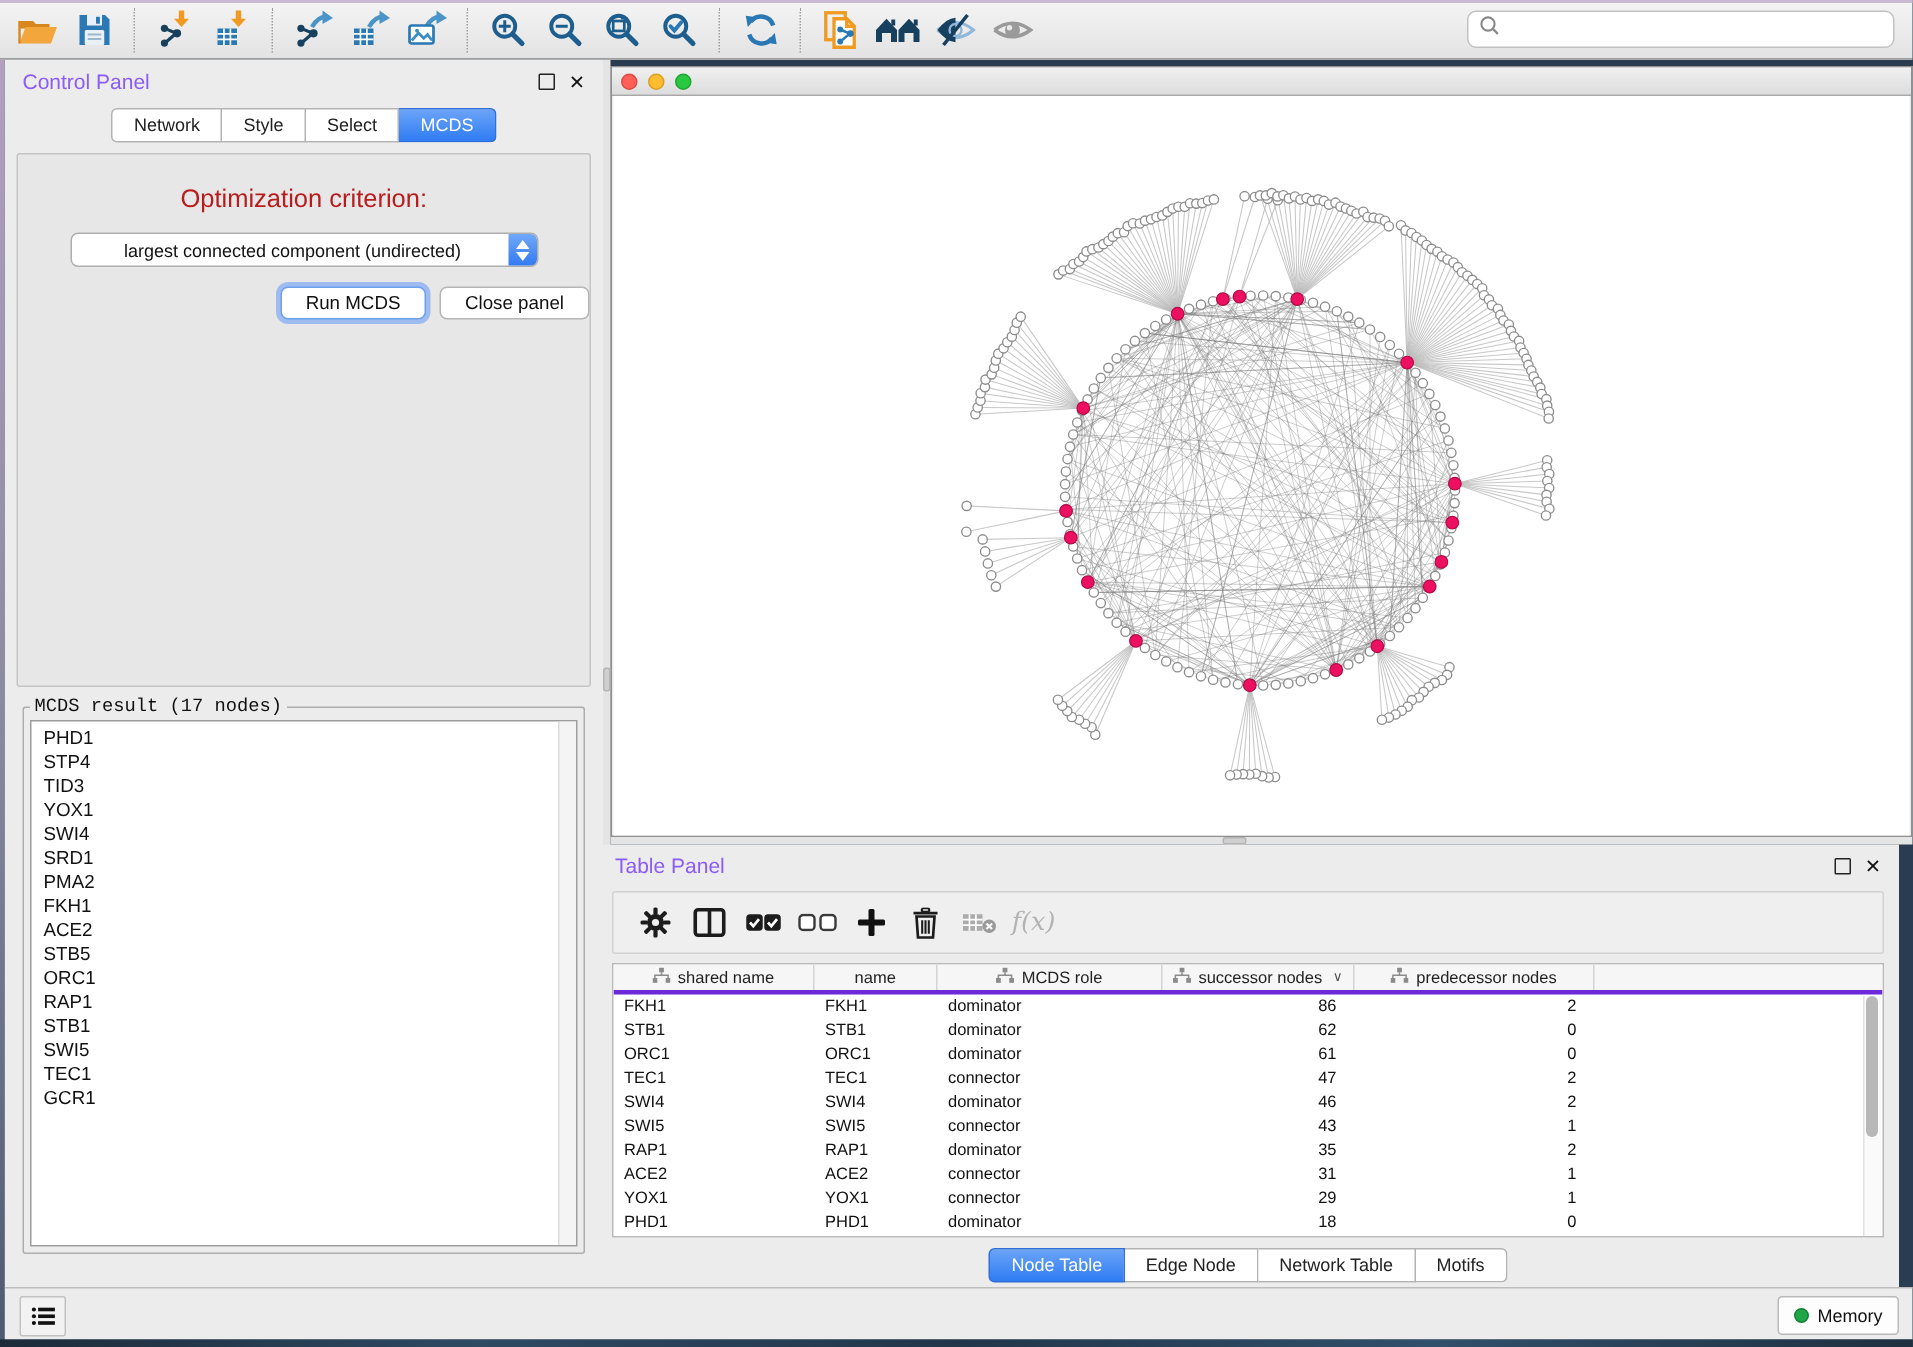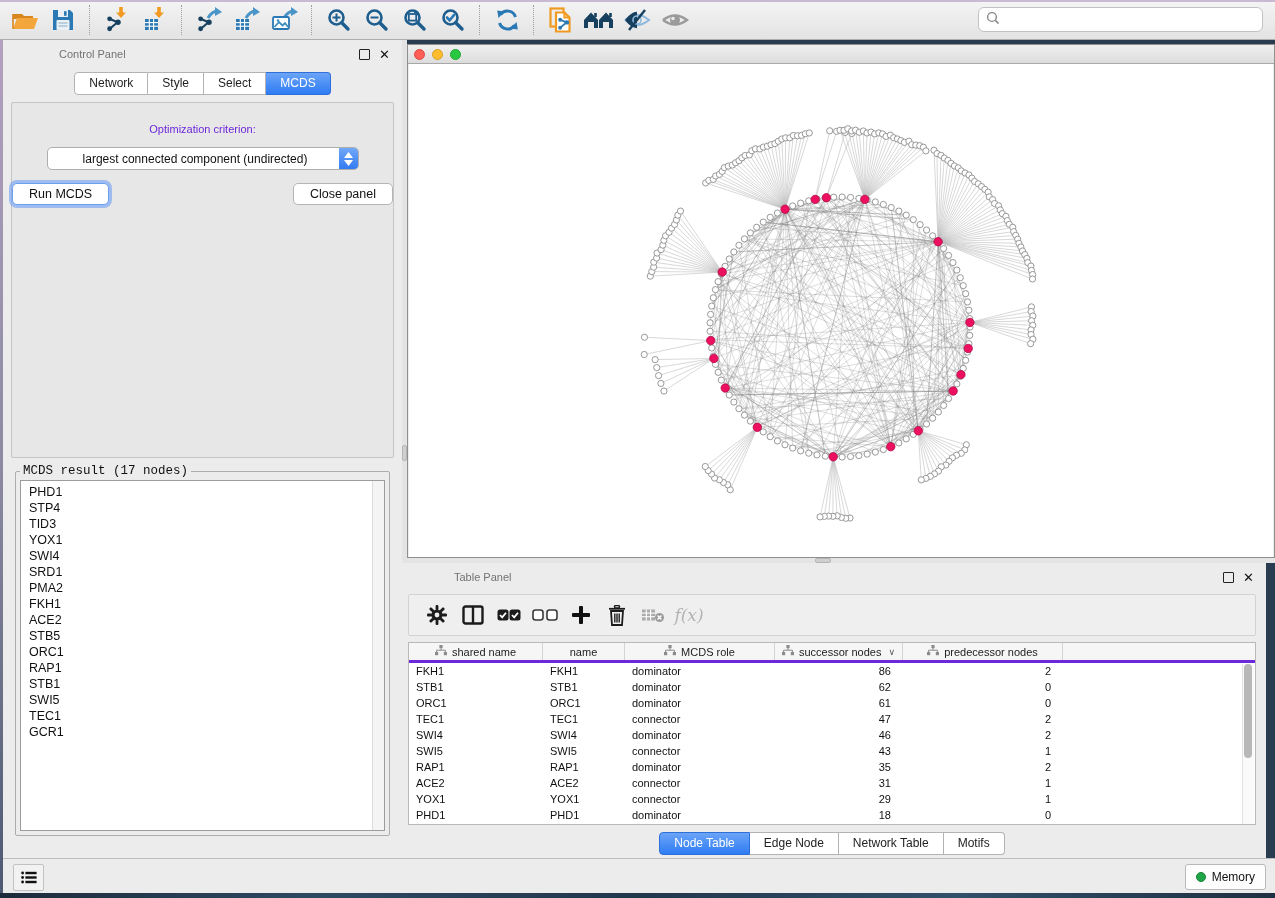--- a/index.html
+++ b/index.html
@@ -21,42 +21,42 @@
   .tb-spacer{flex:1;}
   .searchbox{width:285px;height:25px;background:#fff;border:1px solid #c2c2c2;border-radius:6px;
              display:flex;align-items:center;padding:0 7px;box-sizing:border-box;margin-right:6px;}
   .searchbox input{border:none;outline:none;flex:1;font-size:12px;margin-left:5px;background:transparent;}
 
   
   .control-panel{position:absolute;left:3px;top:40px;width:399px;height:818px;background:#ececec;box-sizing:border-box;}
   .splitter-v{position:absolute;left:402px;top:40px;width:5px;height:818px;background:#e4e4e4;cursor:col-resize;}
   .splitter-v .grip{position:absolute;left:0px;top:405px;width:5px;height:16px;background:#cfcfcf;border:1px solid #b5b5b5;border-radius:2px;box-sizing:border-box;}
   .panel-titlebar{height:24px;display:flex;align-items:center;padding:2px 12px 0 12px;}
-  .panel-title{font-size:11px;color:#737373;margin-left:44px;}
+  .panel-title{font-size:14px;color:#8b5cf6;}
   .pt-icons{margin-left:auto;display:flex;align-items:center;gap:9px;}
   .float-ico{width:9px;height:9px;border:1.6px solid #222;border-radius:1px;}
   .close-ico{font-size:13px;font-weight:bold;color:#111;line-height:9px;}
 
   
   .seg-tabs{display:flex;justify-content:center;margin-top:6px;}
   .seg-tab{height:21px;line-height:21px;padding:0 14px;font-size:12px;color:#222;background:#fff;
            border:1px solid #b3b3b3;border-left:none;cursor:default;}
   .seg-tab:first-child{border-left:1px solid #b3b3b3;border-radius:4px 0 0 4px;}
   .seg-tab:last-child{border-radius:0 4px 4px 0;}
   .seg-tab.sel{background:linear-gradient(#6ba4f8,#2f7cf3);color:#fff;border-color:#2f6fd8;}
 
   .tab-content{margin:7px 8px 0 8px;height:356px;background:#e7e7e7;border:1px solid #c5c5c5;border-radius:2px;
                box-sizing:border-box;text-align:center;}
-  .opt-label{font-size:11px;color:#6d28d9;margin-top:20px;}
+  .opt-label{font-size:17px;color:#b91c1c;margin-top:20px;}
   .dropdown{margin:12px auto 0 auto;width:312px;height:23px;background:#fff;border:1px solid #aeaeae;border-radius:5px;
             display:flex;align-items:center;box-sizing:border-box;overflow:hidden;}
   .dropdown .val{flex:1;font-size:12px;text-align:center;color:#111;padding-left:4px;white-space:nowrap;}
   .dd-cap{width:19px;height:23px;background:linear-gradient(#74aaf8,#3079f2);display:flex;flex-direction:column;
           align-items:center;justify-content:center;gap:2px;border-radius:0 4px 4px 0;}
-  .btn-row{display:flex;justify-content:space-between;gap:30px;margin-top:13px;}
+  .btn-row{display:flex;justify-content:flex-end;gap:9px;margin-top:13px;}
   .mac-btn{height:22px;line-height:21px;padding:0 16px;background:#fff;border:1px solid #b5b5b5;border-radius:5px;
            font-size:12.5px;color:#111;}
   .mac-btn.focus{box-shadow:0 0 0 3px rgba(110,160,245,.6);border-color:#6d9ff0;}
 
   fieldset.result{margin:6px 12px 0 12px;height:372px;border:1px solid #adadad;border-radius:2px;padding:2px 4px 6px 4px;
                   box-sizing:border-box;background:#ececec;}
   fieldset.result legend{font-size:12.5px;padding:0 3px;color:#111;font-family:Liberation Mono, monospace;}
   .result-list{position:relative;height:351px;background:#fff;border:1px solid #9c9c9c;box-sizing:border-box;overflow:hidden;}
   .result-items{padding:3px 8px;}
   .result-items div{font-size:12.5px;line-height:16px;color:#111;}

